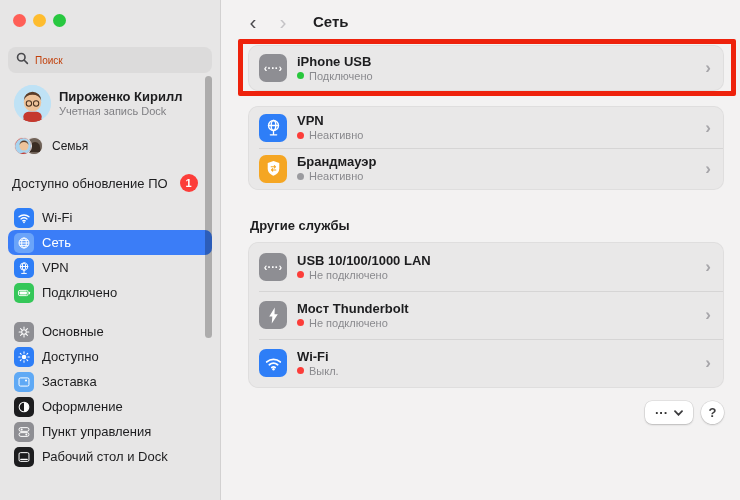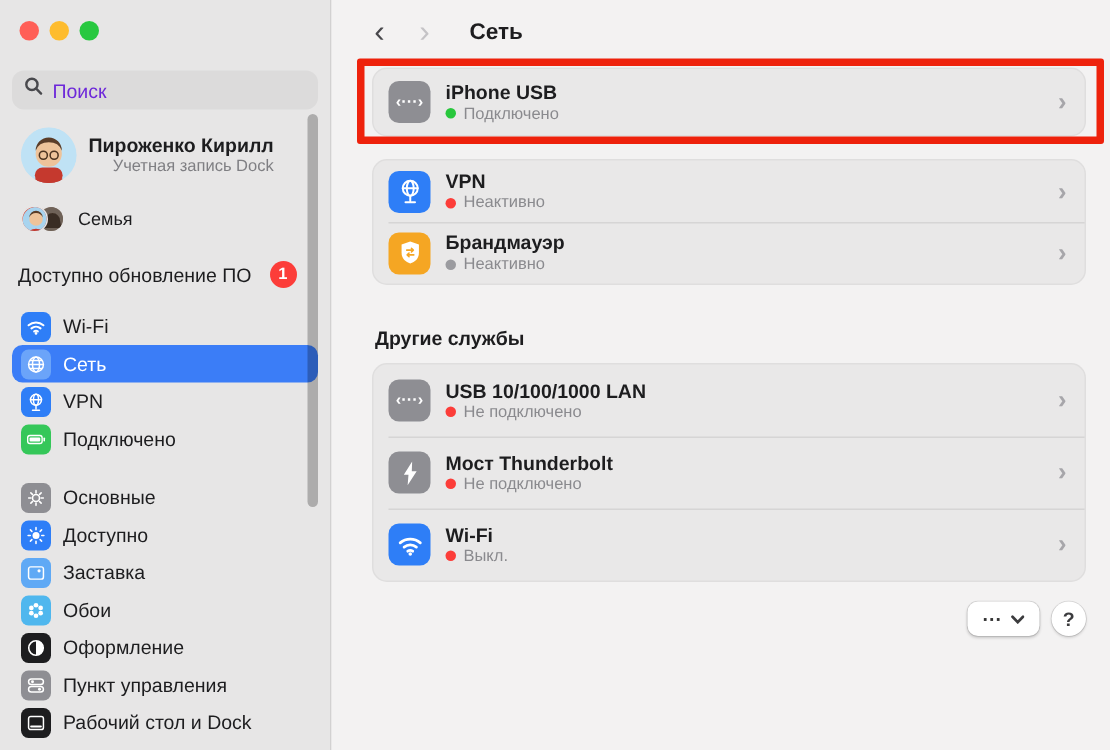--- a/index.html
+++ b/index.html
@@ -6,22 +6,22 @@
   html,body { width:740px; height:500px; overflow:hidden; }
   body { font-family:"Liberation Sans","DejaVu Sans",sans-serif; background:#f3f2f2; color:#1d1d1f; }
   .window { position:relative; width:740px; height:500px; display:flex; }
 
   
   .sidebar { position:relative; width:221px; height:500px; background:#e7e6e6; border-right:1px solid #d2d1d1; flex:0 0 221px; }
   .traffic { display:flex; gap:7px; padding:14px 0 0 13px; }
   .tl { width:13px; height:13px; border-radius:50%; }
   .search { margin:20px 8px 0 8px; height:26px; background:#dcdbdb; border-radius:8px; display:flex; align-items:center; padding:0 8px; gap:6px; }
   .search svg { flex:0 0 auto; }
-  .search .ph { font-size:13px; color:#6d28d9; }
-  .profile { display:flex; align-items:center; gap:8px; margin:12px 8px 12px 14px;text-align:right; }
+  .search .ph { font-size:10px; color:#c2410c; }
+  .profile { display:flex; align-items:center; gap:8px; margin:12px 8px 12px 14px; }
   .avatar { width:37px; height:37px; border-radius:50%; overflow:hidden; background:#bfe2f5; flex:0 0 auto; }
   .pname { font-size:13px; font-weight:700; line-height:16px; }
   .psub { font-size:11px; color:#7f7f83; line-height:13px; }
   .family { display:flex; align-items:center; gap:8px; margin:8px 8px 0 14px; height:24px; }
   .fam-avatars { position:relative; width:30px; height:20px; flex:0 0 auto; }
   .fam-a { position:absolute; width:18px; height:18px; border-radius:50%; border:1px solid #e7e6e6; overflow:hidden; }
   .fam-a.a1 { left:0; top:1px; background:#d7584a; z-index:2; }
   .fam-a.a2 { left:11px; top:1px; background:#8d7a6e; z-index:1; }
   .family .flabel { font-size:12px; }
   .update { display:flex; align-items:center; margin:16px 12px 0 12px; }
@@ -194,34 +194,20 @@
       <div class="sitem">
         <span class="sicon" style="background: rgb(95, 169, 245);">
           <svg viewBox="0 0 24 24" fill="none" stroke="#fff" stroke-width="1.7">
               <rect x="3.5" y="5" width="17" height="14" rx="2.5"></rect>
               <circle cx="15.5" cy="9.5" r="1.8" fill="#fff" stroke="none"></circle>
             </svg>
         </span>
         <span>Заставка</span>
       </div>
       <div class="sitem">
-        <span class="sicon" style="background: rgb(79, 183, 238);">
-          <svg viewBox="0 0 24 24" fill="#fff">
-              <circle cx="12" cy="6" r="2.7"></circle>
-              <circle cx="17.3" cy="9" r="2.7"></circle>
-              <circle cx="17.3" cy="15" r="2.7"></circle>
-              <circle cx="12" cy="18" r="2.7"></circle>
-              <circle cx="6.7" cy="15" r="2.7"></circle>
-              <circle cx="6.7" cy="9" r="2.7"></circle>
-              <circle cx="12" cy="12" r="2.3" fill="#4fb7ee"></circle>
-            </svg>
-        </span>
-        <span>Обои</span>
-      </div>
-      <div class="sitem">
         <span class="sicon" style="background: rgb(29, 29, 31);">
           <svg viewBox="0 0 24 24">
               <circle cx="12" cy="12" r="8.3" fill="none" stroke="#fff" stroke-width="1.8"></circle>
               <path d="M12 3.7a8.3 8.3 0 0 1 0 16.6Z" fill="#fff"></path>
             </svg>
         </span>
         <span>Оформление</span>
       </div>
       <div class="sitem">
         <span class="sicon" style="background: rgb(142, 142, 147);">

